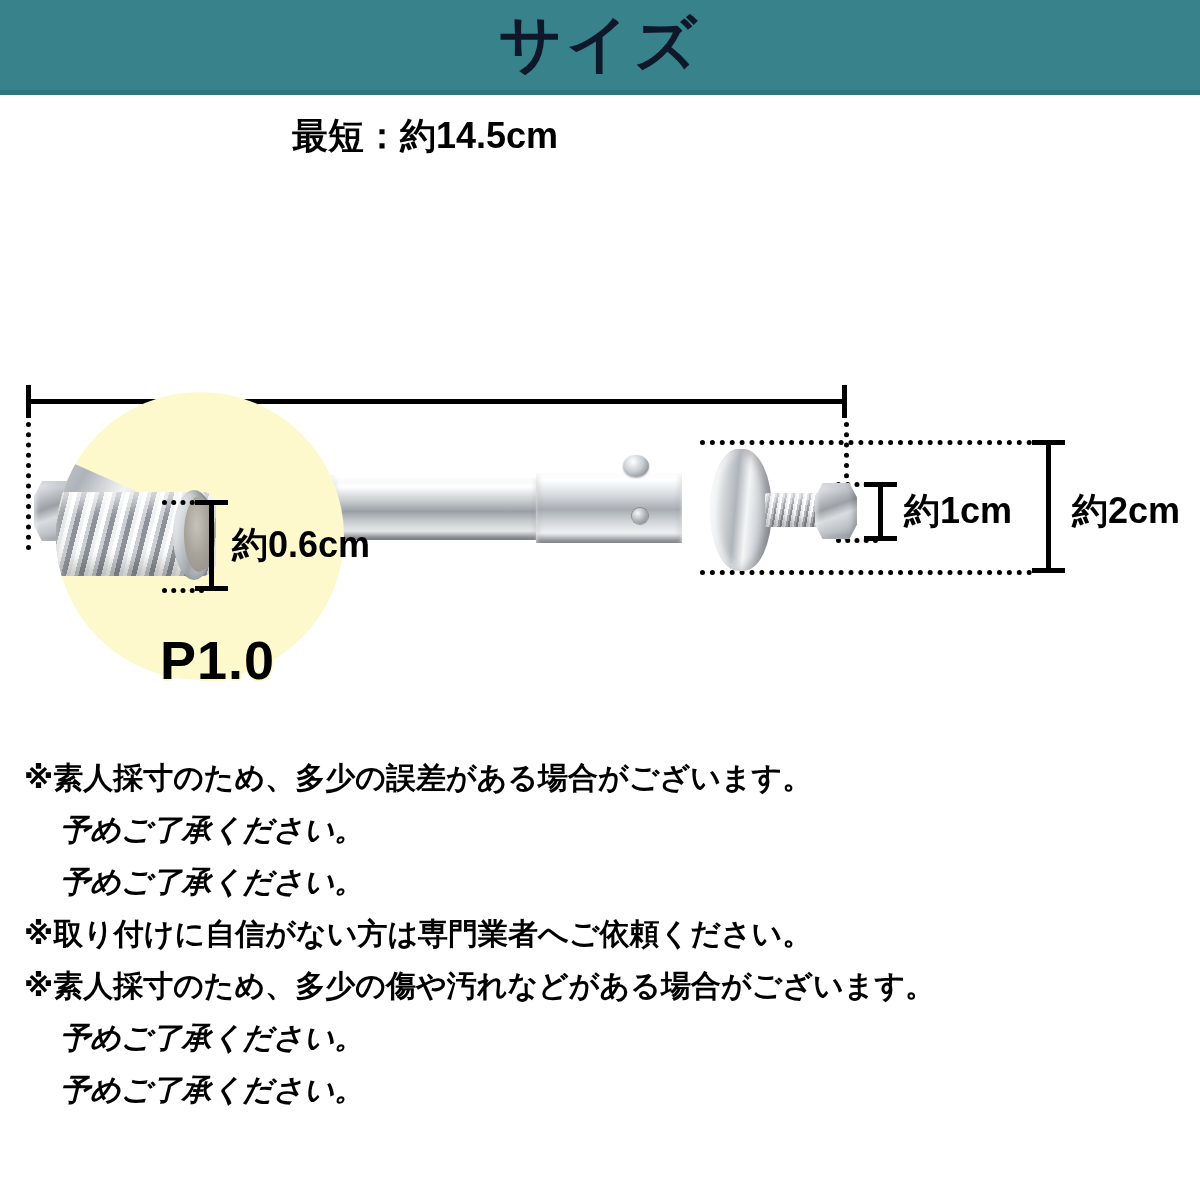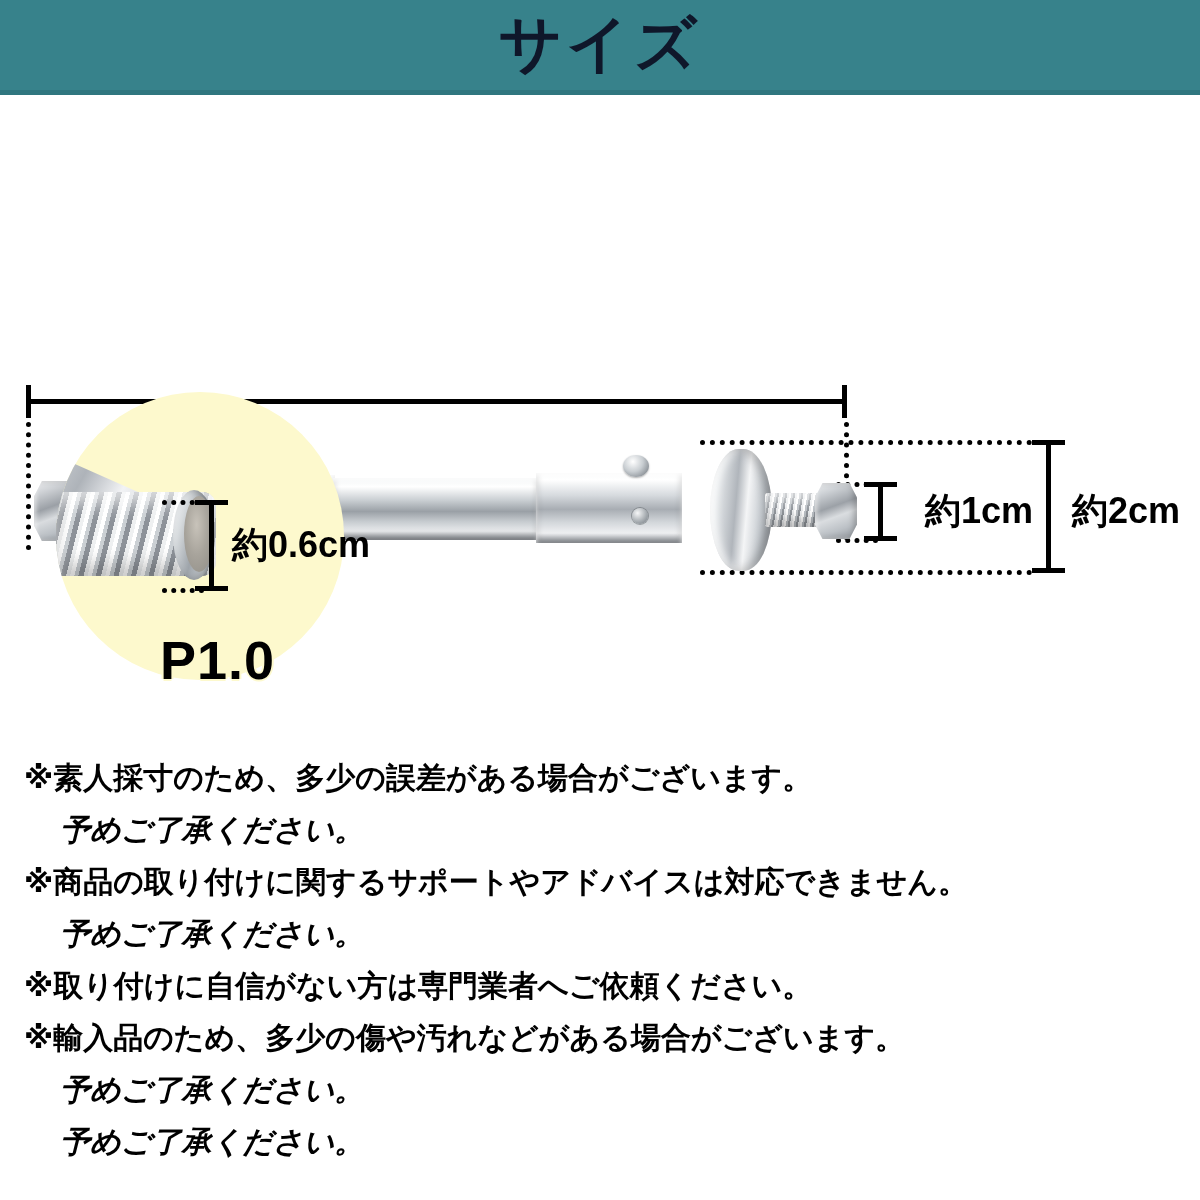--- a/index.html
+++ b/index.html
@@ -365,20 +365,21 @@
 </style>
 </head>
 <body>
 
 <div class="banner">
   <span class="banner-title">サイズ</span>
 </div>
 <div class="banner-underline"></div>
 
 <div class="len-labels">
+  <div>最短：約14.5cm</div>
 </div>
 
 <div class="stage">
 
   <div class="hdim-line"></div>
   <div class="hdim-cap left"></div>
   <div class="hdim-cap right"></div>
 
   <div class="dotted-v" style="left:26px; top:232px; height:128px;"></div>
 
@@ -387,21 +388,21 @@
   <div class="dotted-h" style="left:700px; top:250px; width:332px;"></div>
 
   <div class="dotted-h" style="left:700px; top:380px; width:332px;"></div>
 
   <div class="dotted-h" style="left:836px; top:292px; width:42px;"></div>
   <div class="dotted-h" style="left:836px; top:348px; width:42px;"></div>
 
   <div class="vdim" style="left:878px; top:294px; height:56px;"></div>
   <div class="vdim-cap" style="left:864px; top:292px;"></div>
   <div class="vdim-cap" style="left:864px; top:346px;"></div>
-  <div class="vdim-label" style="left:904px; top:303px;margin-left:21px;">約1cm</div>
+  <div class="vdim-label" style="left:904px; top:303px;">約1cm</div>
 
   <div class="vdim" style="left:1046px; top:252px; height:130px;"></div>
   <div class="vdim-cap" style="left:1032px; top:250px;"></div>
   <div class="vdim-cap" style="left:1032px; top:378px;"></div>
   <div class="vdim-label" style="left:1072px; top:303px;">約2cm</div>
 
   <div class="product">
     <div class="nut-left"></div>
     <div class="thread-left"></div>
     <div class="flange-left"></div>
@@ -430,26 +431,25 @@
 <div class="vdim-label" style="left:232px; top:527px;text-align:center;">約0.6cm</div>
 
 <div class="pitch-label">P1.0</div>
 
 <div class="notes">
   <div class="note">
     <span>※素人採寸のため、多少の誤差がある場合がございます。</span>
     <span class="cont">予めご了承ください。</span>
   </div>
   <div class="note">
-    <span>※商品の取り付けに関するサポートやアドバイスは対応できません。</span>
     <span class="cont">予めご了承ください。</span>
   </div>
   <div class="note">
     <span>※取り付けに自信がない方は専門業者へご依頼ください。</span>
   </div>
   <div class="note">
-    <span>※輸入品のため、多少の傷や汚れなどがある場合がございます。</span>
+    <span>※素人採寸のため、多少の傷や汚れなどがある場合がございます。</span>
     <span class="cont">予めご了承ください。</span>
   </div>
   <div class="note">
     <span class="cont">予めご了承ください。</span>
   </div>
 </div>
 
 </body></html>

